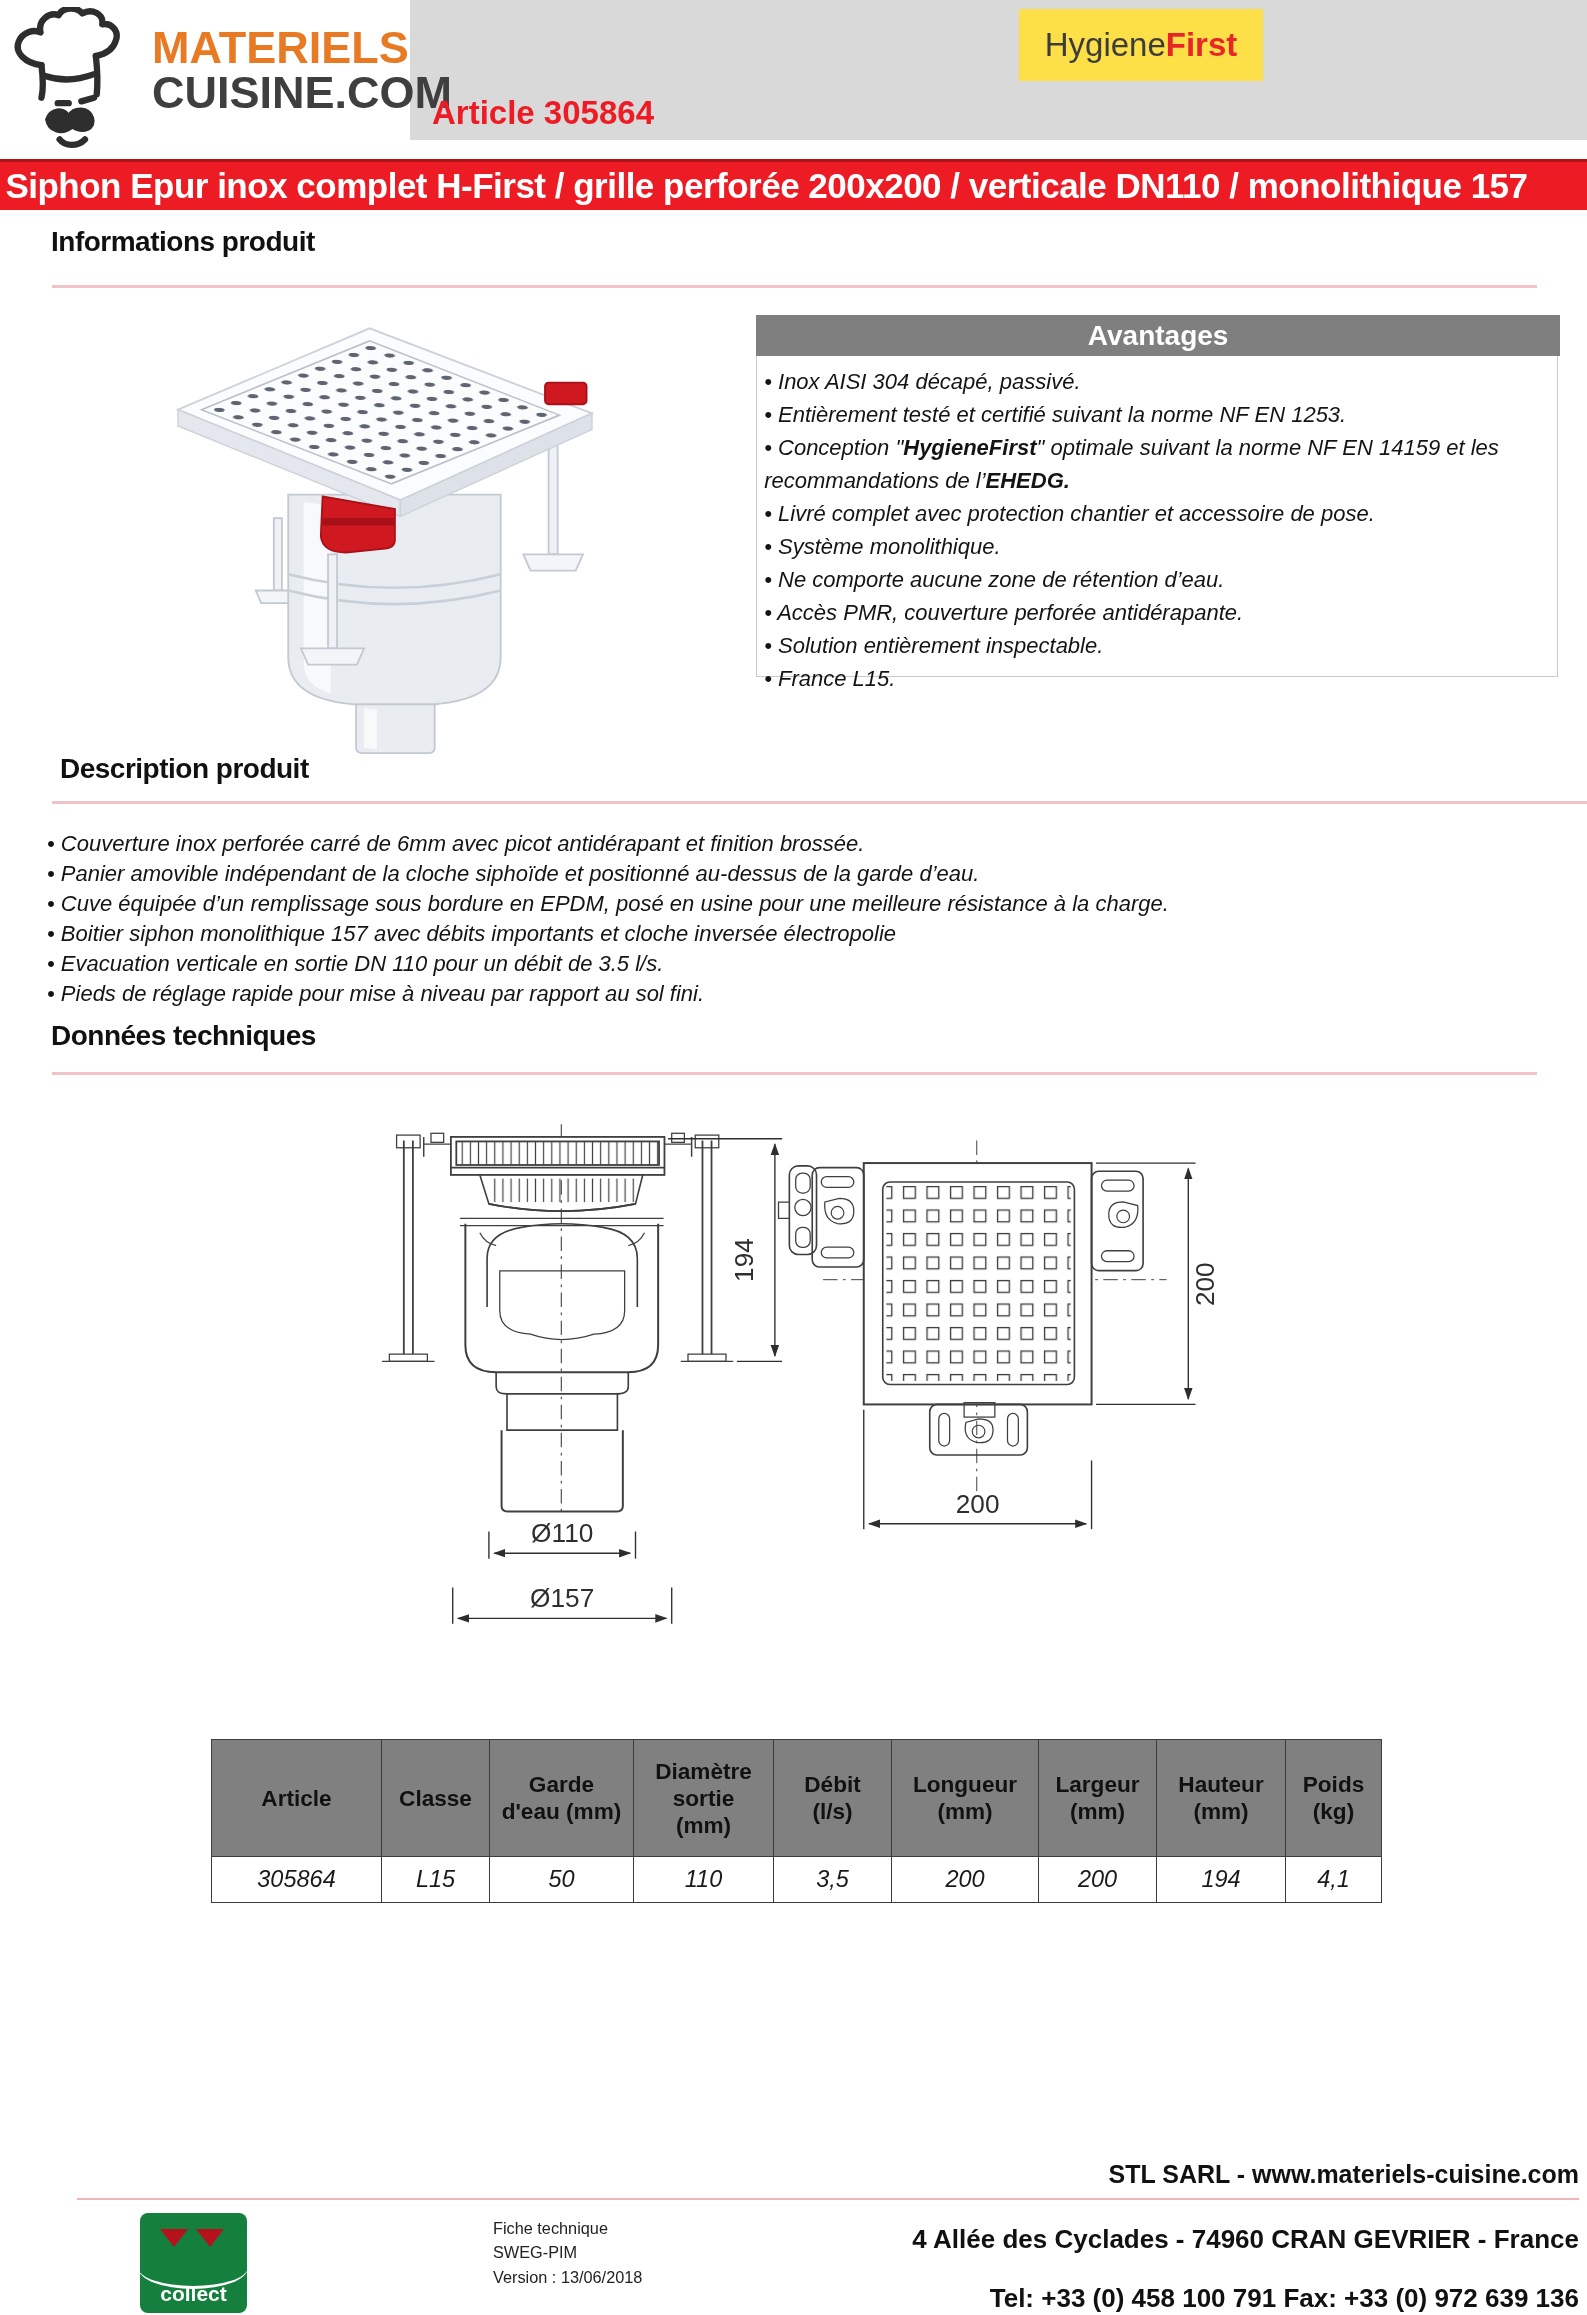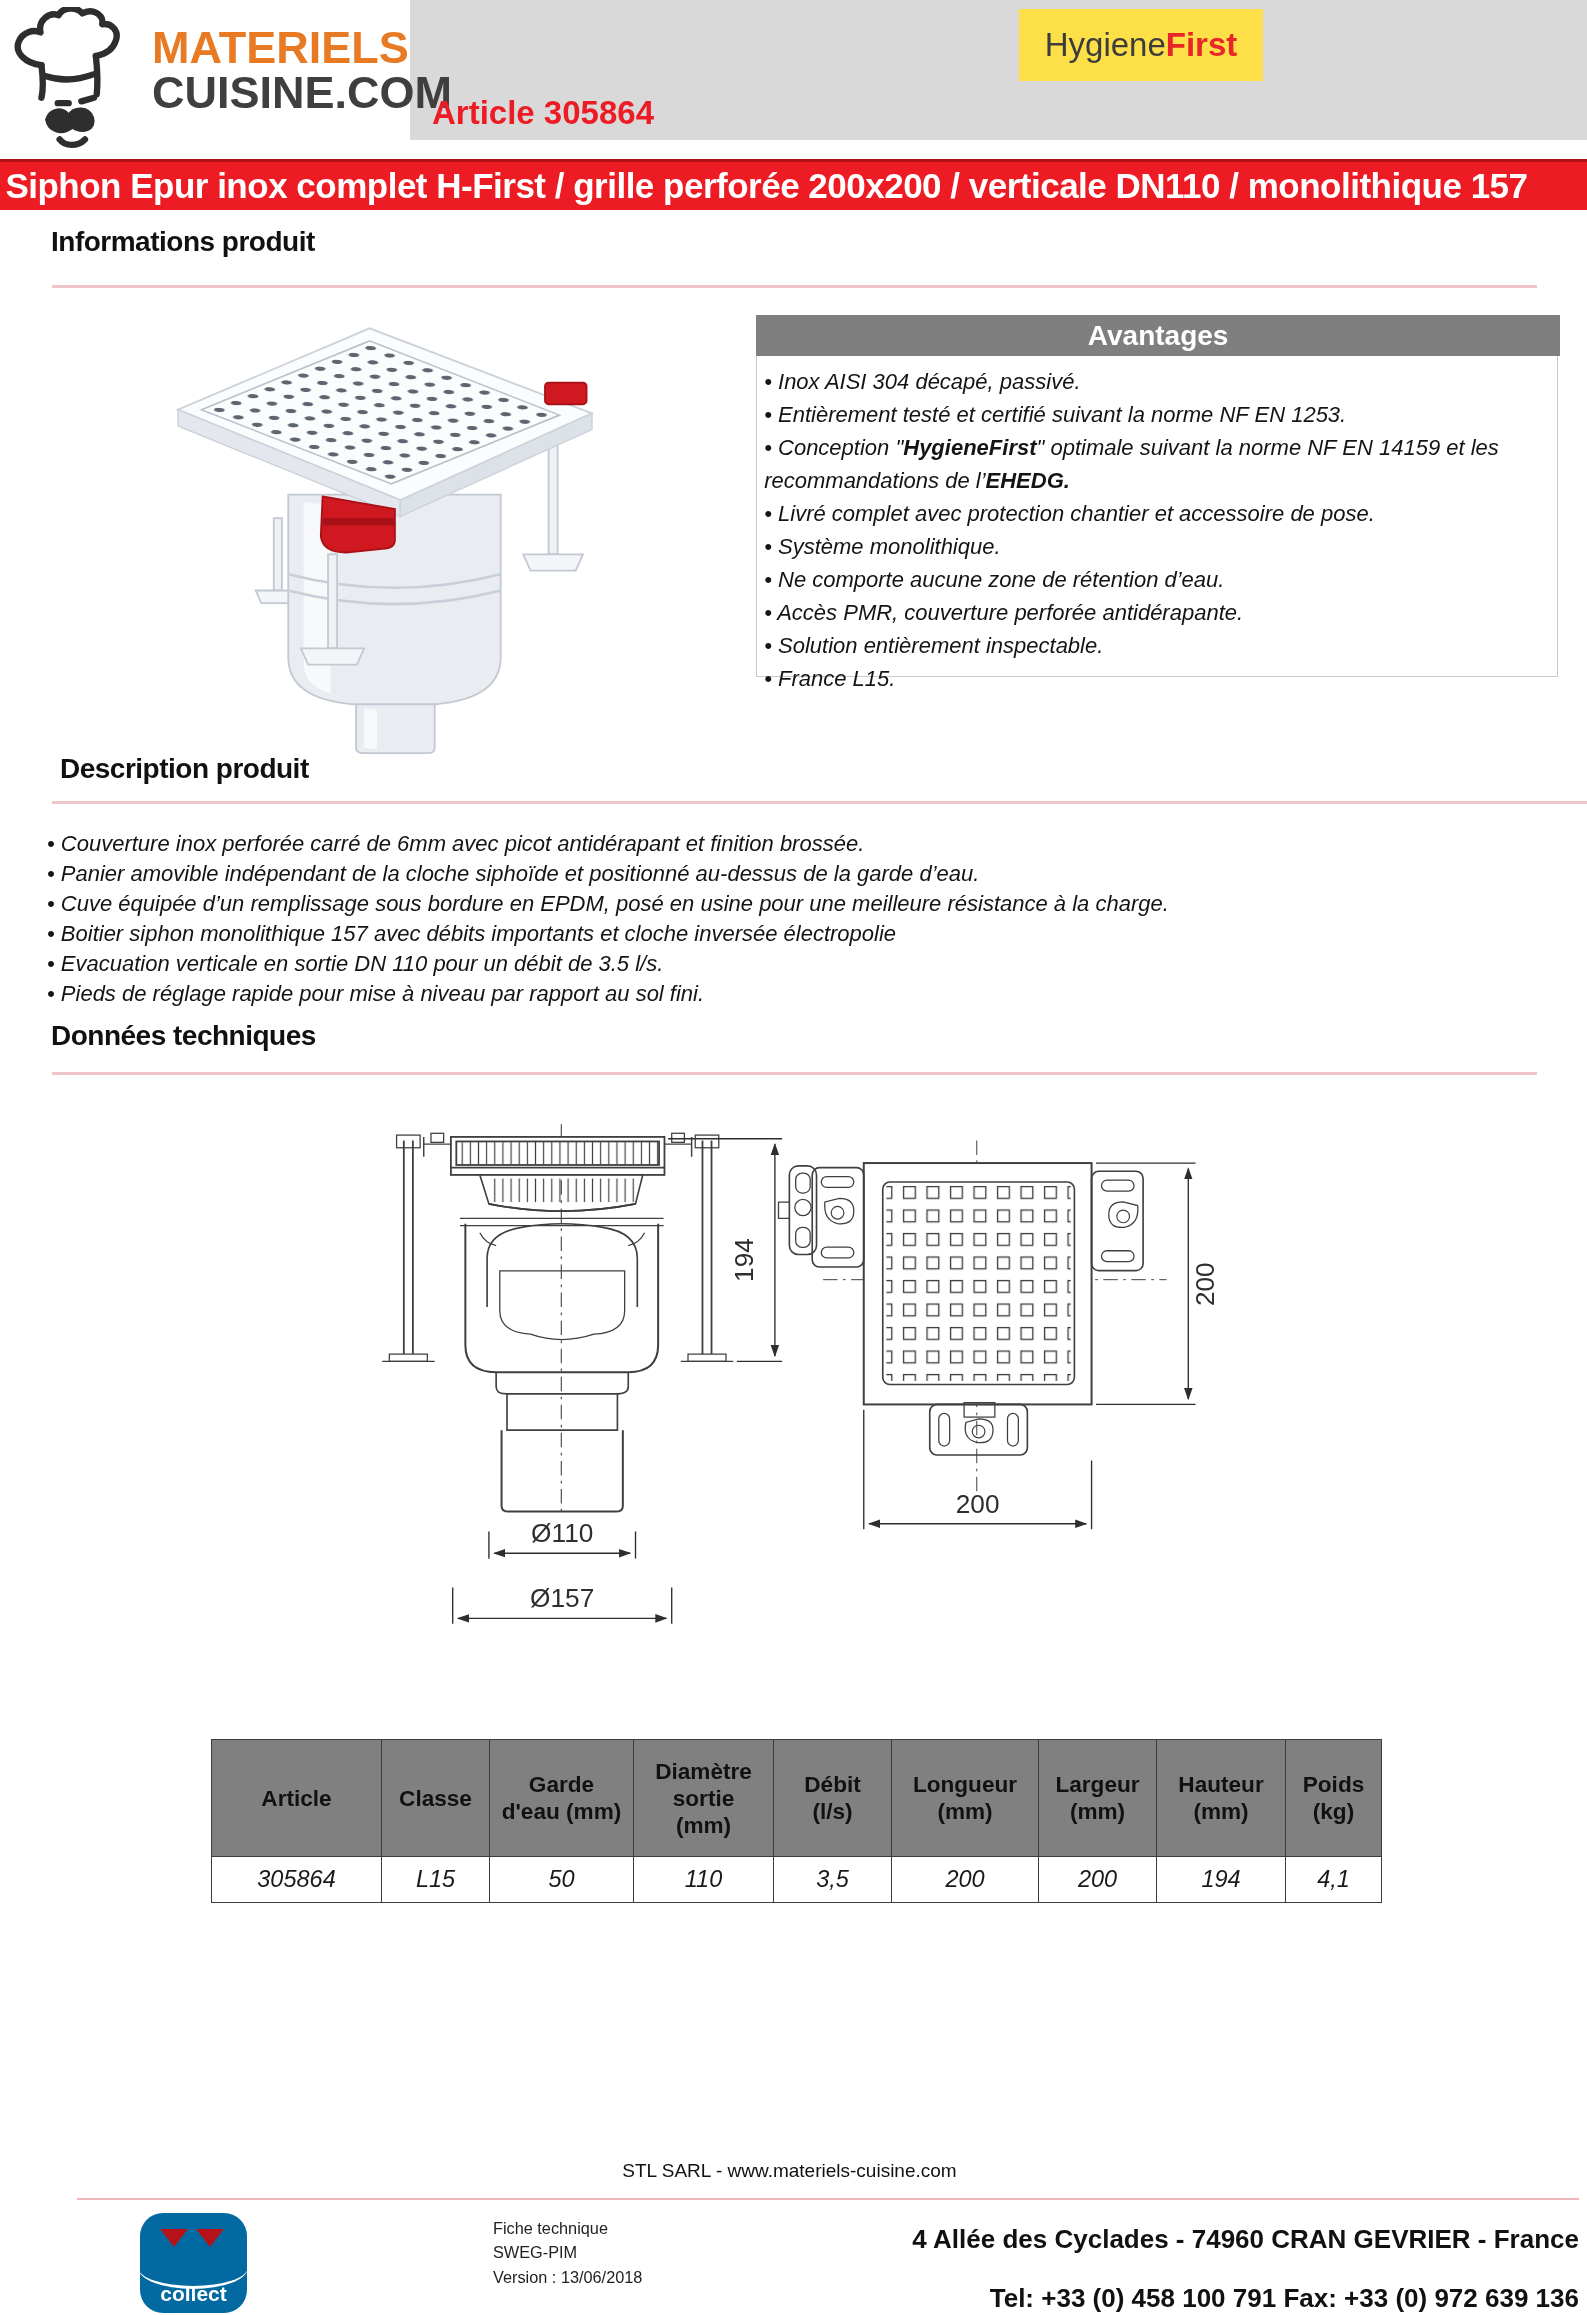--- a/index.html
+++ b/index.html
@@ -43,27 +43,27 @@
   #desc-list div::before{content:"• ";}
 
   
   #tech-table{left:211px;top:1739px;border-collapse:collapse;table-layout:fixed;}
   #tech-table th,#tech-table td{border:0.9px solid #3c3c3c;text-align:center;vertical-align:middle;padding:0;}
   #tech-table th{background:#808080;color:#111;font-weight:bold;font-size:22.6px;line-height:27px;white-space:pre-line;height:116px;}
   #tech-table td{background:#fff;font-size:23.5px;font-style:italic;height:45px;}
   #tech-table{border:1.8px solid #3c3c3c;}
 
   
-  #stl-line{right:9px;top:2160px;width:1579px;text-align:center;font-size:19px;font-weight:normal;color:#111;}
+  #stl-line{right:9px;top:2160px;width:1579px;text-align:right;font-size:25px;font-weight:bold;color:#111;}
   #footer-rule{left:77px;top:2198px;width:1502px;height:1.8px;background:#eeb6b9;}
   #doc-info{left:493px;top:2216px;font-size:16.3px;color:#222;line-height:24.4px;}
   #footer-address{right:9px;top:2224px;width:1579px;text-align:right;font-size:26px;font-weight:bold;color:#111;}
   #footer-phone{right:9px;top:2283px;width:1579px;text-align:right;font-size:26px;font-weight:bold;color:#111;}
 
-  #collect-logo{left:140px;top:2213px;width:107px;height:100px;background:#0369a1;border-radius:23px;}
+  #collect-logo{left:140px;top:2213px;width:107px;height:100px;background:#15803d;border-radius:8px;}
   #collect-logo .tri{position:absolute;width:0;height:0;border-left:14.5px solid transparent;border-right:14.5px solid transparent;
                      border-top:18px solid #b5121b;top:16.3px;filter:none;}
   #collect-logo .tri.t1{left:20px;}
   #collect-logo .tri.t2{left:56px;}
   #collect-logo .arc{position:absolute;left:-1.8px;top:33px;width:110px;height:40px;border:none;border-bottom:3.6px solid #ffffff;
                      border-radius:50%;}
   #collect-logo .lbl{position:absolute;left:0;bottom:7.2px;width:100%;text-align:center;color:#fff;font-weight:bold;font-size:21px;}
 
   svg text{font-family:"Liberation Sans",sans-serif;}
   .dimtxt{font-size:29px;fill:#2e2e2e;}

